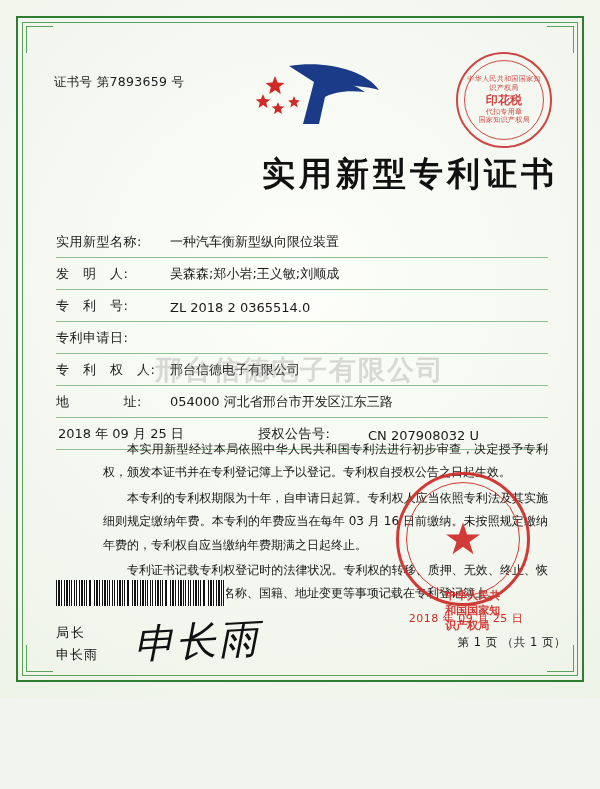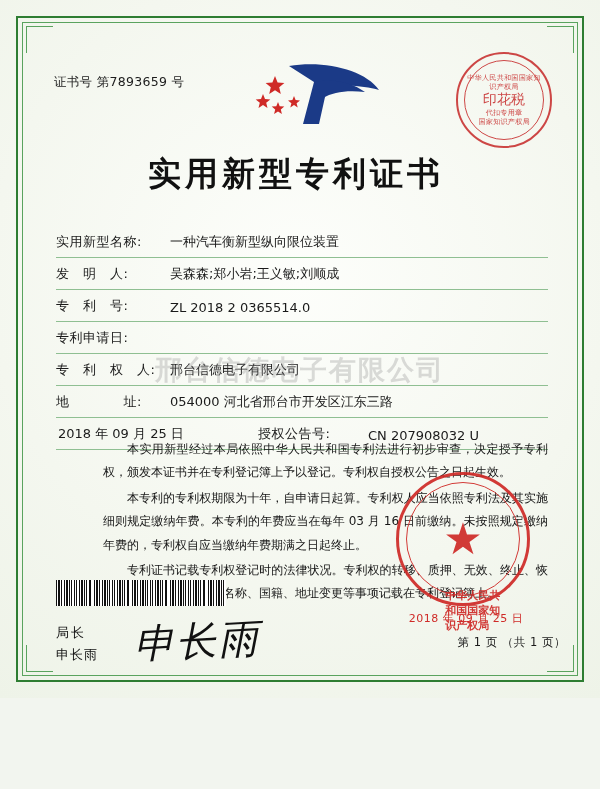--- a/index.html
+++ b/index.html
@@ -65,26 +65,26 @@
     width:78px;height:78px;border-radius:50%;
     border:1px solid #c62828;
     display:flex;align-items:center;justify-content:center;
     flex-direction:column;
     font-size:7.5px;line-height:1.25;
     letter-spacing:0.2px;
   }
   .seal-top .arc{
     font-size:7px;transform:scaleX(1.02);
   }
-  .seal-top .mid{font-size:14px;font-weight:normal;}
+  .seal-top .mid{font-size:12px;font-weight:bold;}
 
   
   .title{
     position:absolute;left:0;right:8px;top:118px;
-    text-align:center;
+    text-align:right;
     font-size:33px;
     font-weight:bold;
     color:#111;
     letter-spacing:4px;
     font-family:Liberation Serif, serif;
   }
 
   
   .fields{
     position:absolute;left:22px;right:18px;top:192px;

